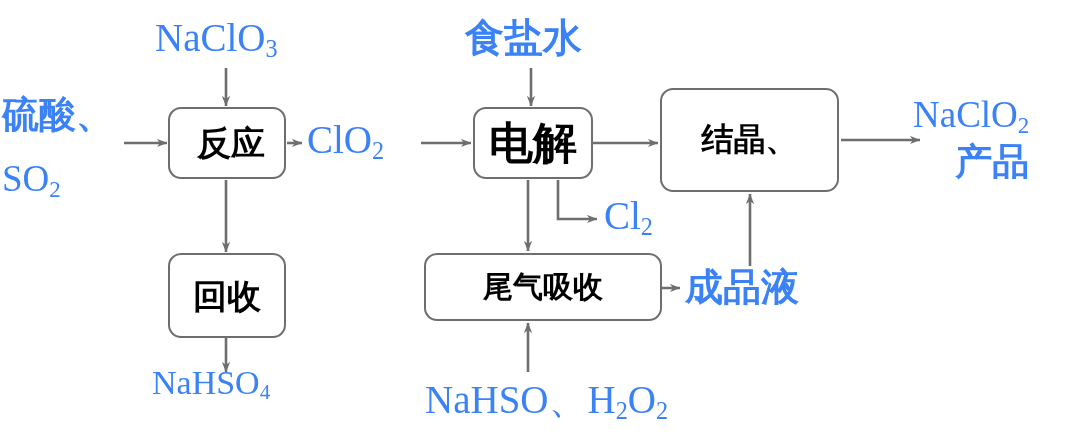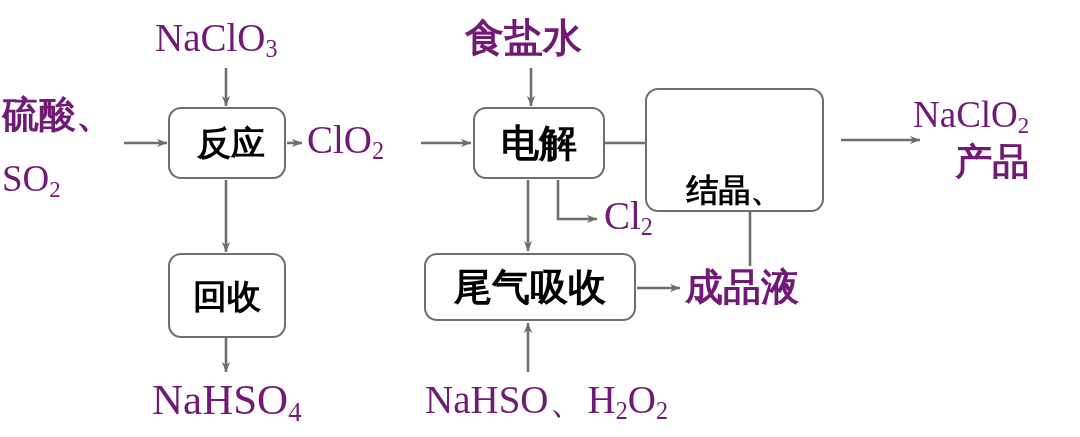--- a/index.html
+++ b/index.html
@@ -25,47 +25,47 @@
     justify-content:center;
     color:#000000;
     font-family:"DejaVu Sans","Liberation Sans",sans-serif;
     font-weight:700;
     line-height:1.0;
     white-space:nowrap;
   }
   .proc-box .ln{display:block;}
 
   #box-reaction{left:168px;top:107px;width:118px;height:72px;font-size:34px;padding-left:8px;}
-  #box-electrolysis{left:473px;top:107px;width:132px;height:72px;font-size:38px;align-items:center;}
-  #box-crystallize{left:645px;top:88px;width:179px;height:124px;font-size:32px;justify-content:flex-end;}
+  #box-electrolysis{left:473px;top:107px;width:120px;height:72px;font-size:44px;align-items:center;}
+  #box-crystallize{left:660px;top:88px;width:179px;height:104px;font-size:32px;}
   #box-crystallize .ln{line-height:1.18;}
   #box-recovery{left:168px;top:253px;width:118px;height:85px;font-size:34px;}
-  #box-tailgas{left:424px;top:253px;width:212px;height:68px;font-size:38px;}
+  #box-tailgas{left:424px;top:253px;width:238px;height:68px;font-size:30px;}
 
   
   .lbl{
     position:absolute;
-    color:#701a75;
+    color:#3b82f6;
     white-space:nowrap;
     line-height:1.0;
   }
   .lbl.cn{font-family:"DejaVu Sans","Liberation Sans",sans-serif;font-weight:700;}
   .lbl.en{font-family:"Liberation Serif","DejaVu Serif",serif;font-weight:400;}
   .lbl sub{font-size:0.62em;vertical-align:baseline;position:relative;top:0.26em;}
   .lbl .ln{display:block;}
 
   #lbl-naclo3{left:155px;top:18px;font-size:39px;}
   #lbl-sulfuric{left:2px;top:96px;font-size:37px;}
   #lbl-sulfuric .ln2{margin-top:27px;}
   #lbl-brine{left:465px;top:18px;font-size:39px;}
   #lbl-clo2{left:307px;top:120px;font-size:39px;}
   #lbl-cl2{left:604px;top:196px;font-size:39px;}
   #lbl-naclo2{left:913px;top:96px;font-size:37px;text-align:right;}
   #lbl-naclo2 .ln2{margin-top:10px;}
-  #lbl-nahso4{left:152px;top:378px;font-size:43px;}
+  #lbl-nahso4{left:152px;top:366px;font-size:34px;}
   #lbl-naoh{left:425px;top:380px;font-size:39px;}
   #lbl-finished{left:685px;top:268px;font-size:38px;}
 </style>
 </head>
 <body>
 
 <div id="stage">
 
   <svg id="flow-svg" viewBox="0 0 1080 437">
     <defs>

